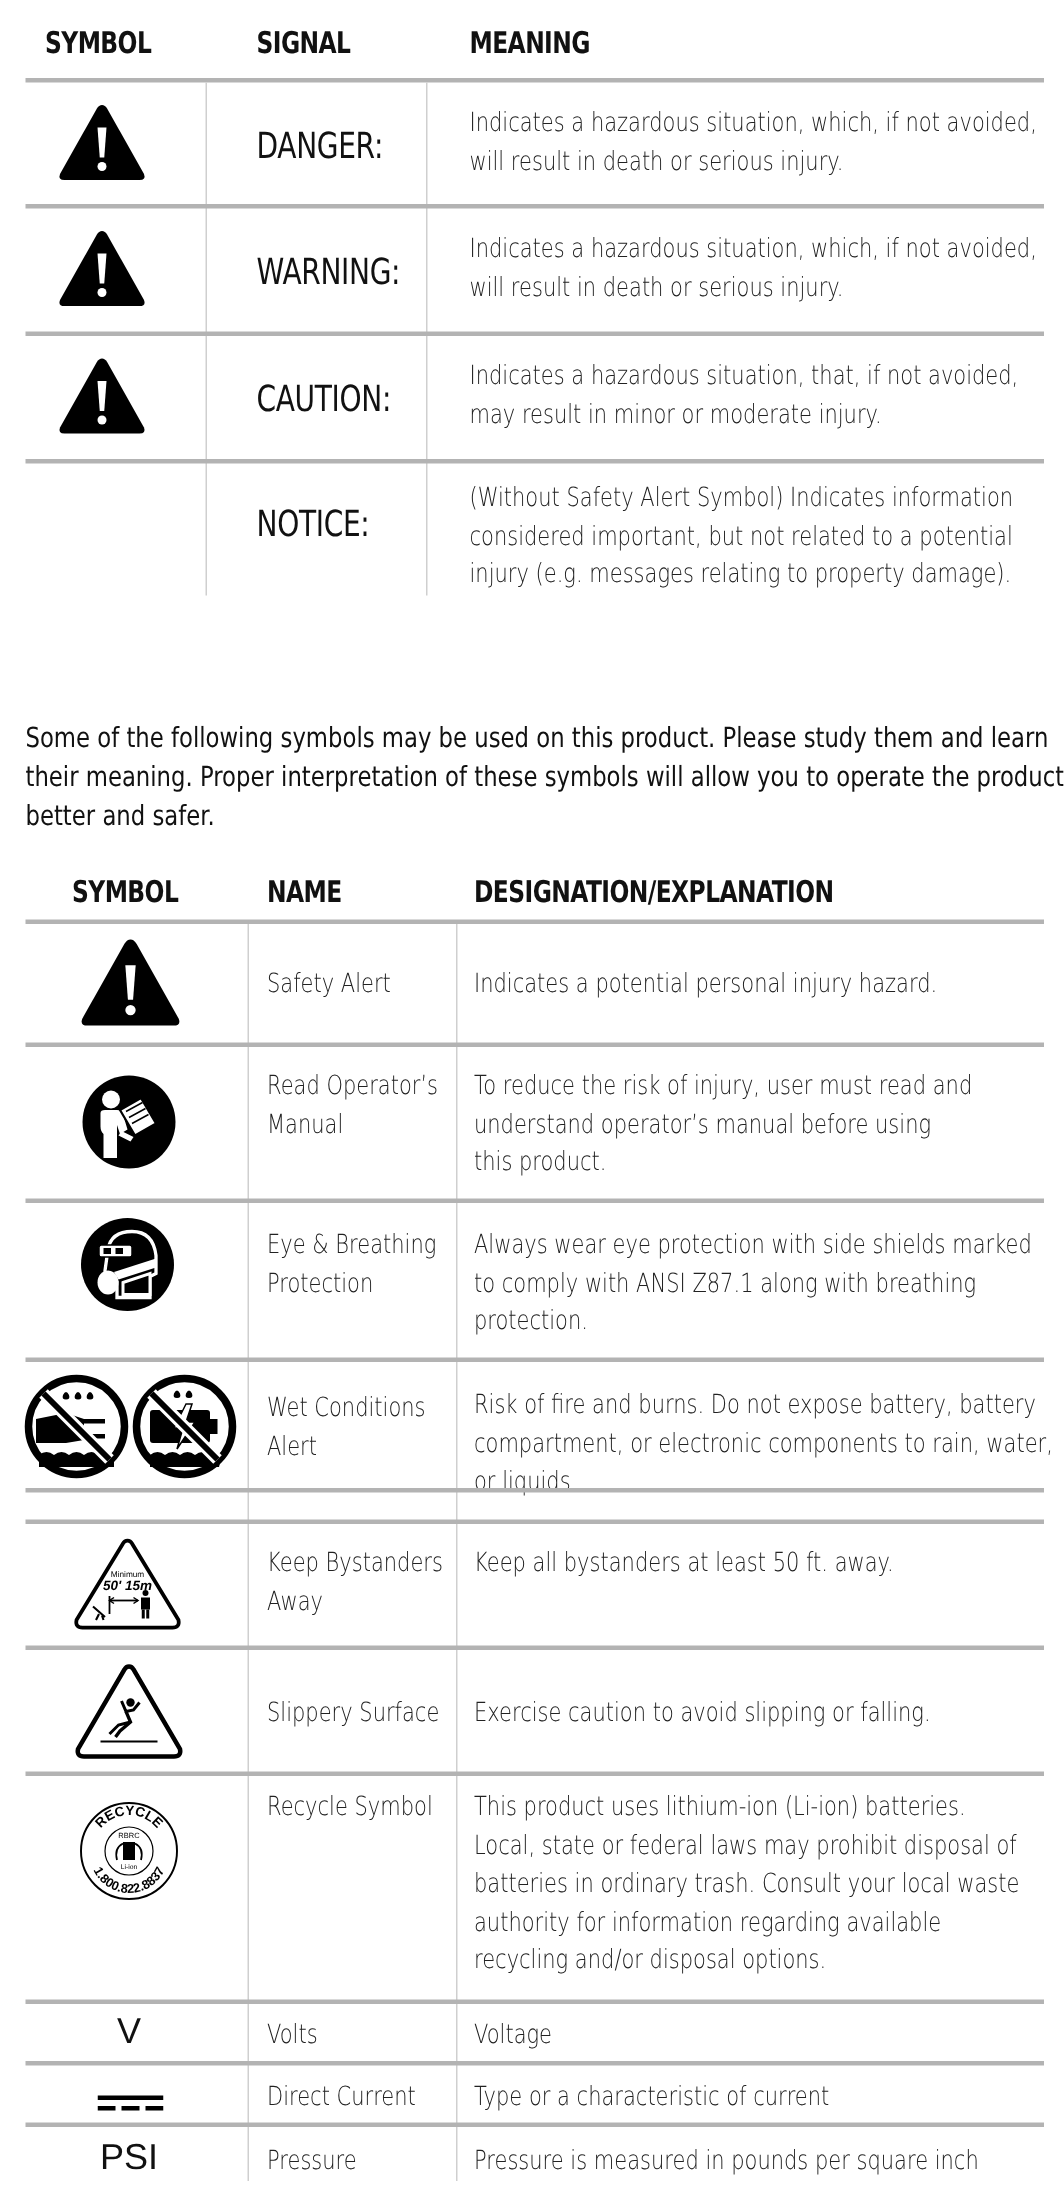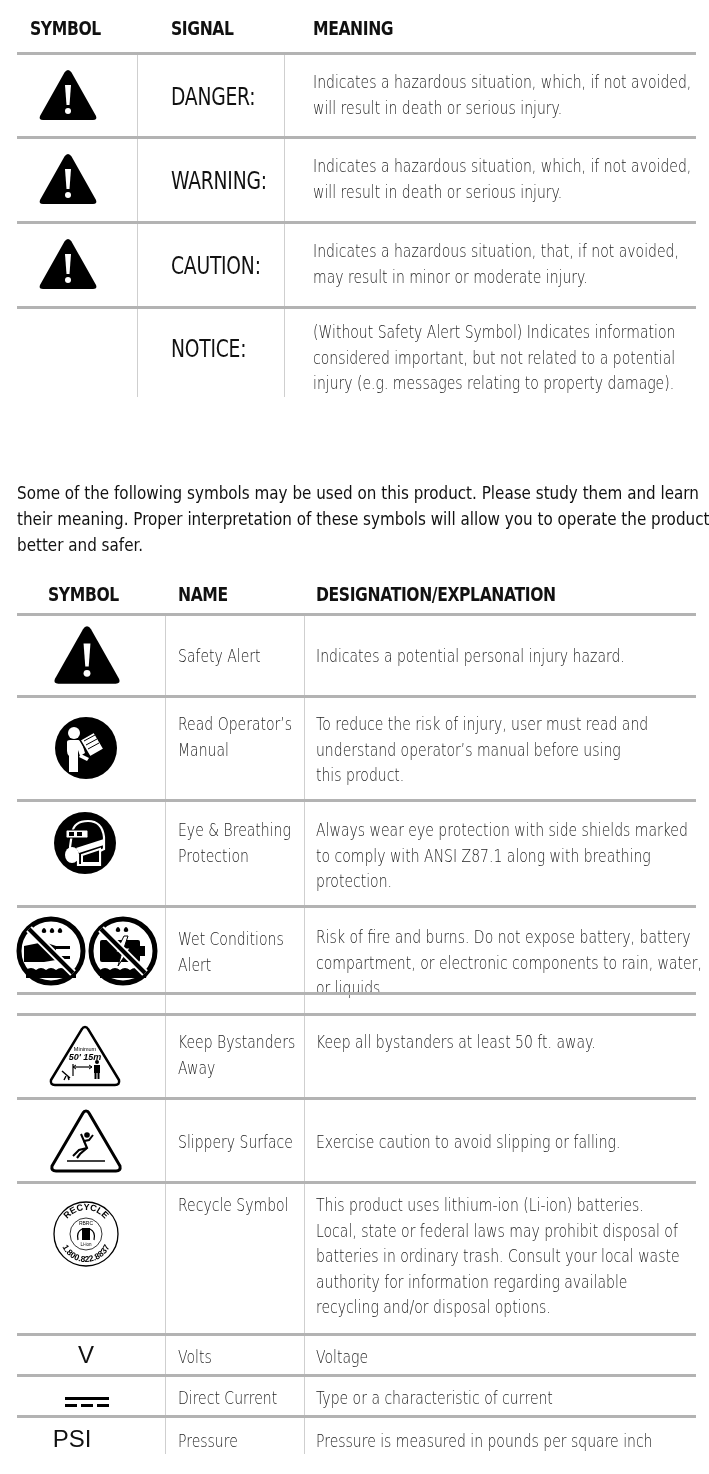--- a/index.html
+++ b/index.html
@@ -285,21 +285,21 @@
     <div class="abs txt" style="left:178px; top:1386px;">
       <div>Direct Current</div>
     </div>
     <div class="abs txt" style="left:316px; top:1386px;">
       <div>Type or a characteristic of current</div>
     </div>
   </div>
   <div class="hline" style="left:17px; width:679px; top:1415px;"></div>
 
   <div>
-    <div class="abs sym-text" style="left:36px; width:72px; top:1425px;">PSI</div>
+    <div class="abs sym-text" style="left:50px; width:72px; top:1425px;">PSI</div>
     <div class="abs txt" style="left:178px; top:1429px;">
       <div>Pressure</div>
     </div>
     <div class="abs txt" style="left:316px; top:1429px;">
       <div>Pressure is measured in pounds per square inch</div>
     </div>
   </div>
 </div>
 
 </body></html>

